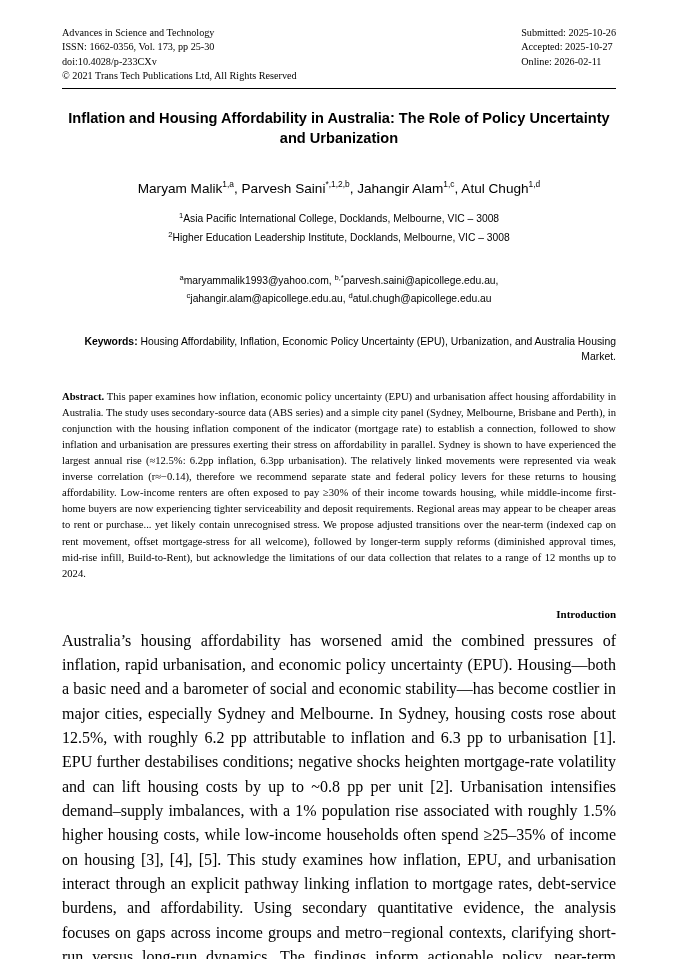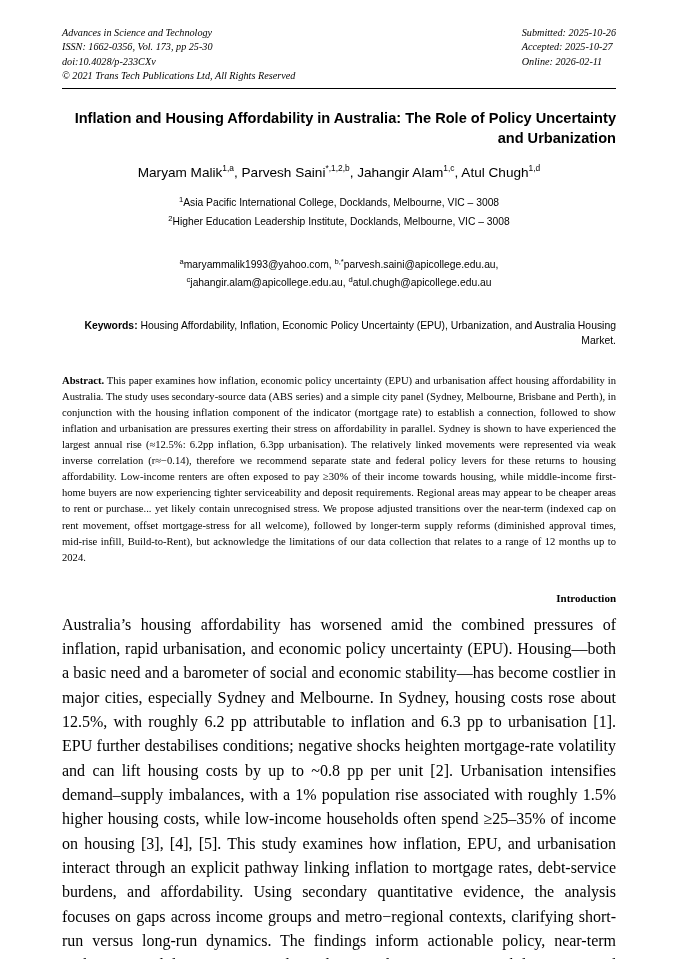--- a/index.html
+++ b/index.html
@@ -20,45 +20,44 @@
     height: 959px;
     box-sizing: border-box;
     padding: 26px 62px 0 62px;
   }
 
   
   .header {
     display: flex;
     justify-content: space-between;
     align-items: flex-start;
-    font-style: italic;
     font-size: 10.2px;
     line-height: 1.42;
   }
   .header-left { text-align: left; }
   .header-right { text-align: left; }
   .hr-line {
     border: 0;
     border-top: 1px solid #000;
     margin: 4px 0 0 0;
   }
 
   
   .title {
     margin: 20px 0 0 0;
     font-size: 14.6px;
     font-weight: bold;
-    text-align: right;
+    text-align: center;
     line-height: 1.35;
     font-family: "Liberation Sans", sans-serif;
   }
 
   
   .authors {
-    margin-top: 15px;
+    margin-top: 31px;
     text-align: center;
     font-size: 13.6px;
     font-family: "Liberation Sans", sans-serif;
   }
   .authors sup { font-size: 8.4px; }
 
   .affil {
     margin-top: 13px;
     text-align: center;
     font-size: 10.3px;

